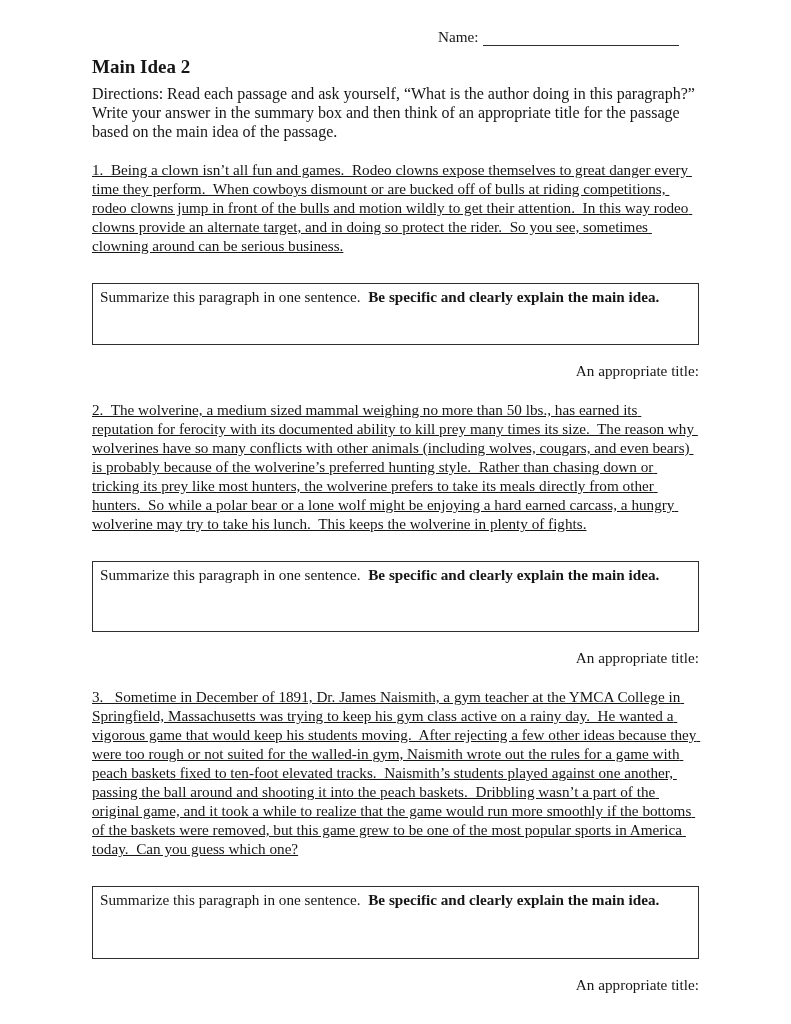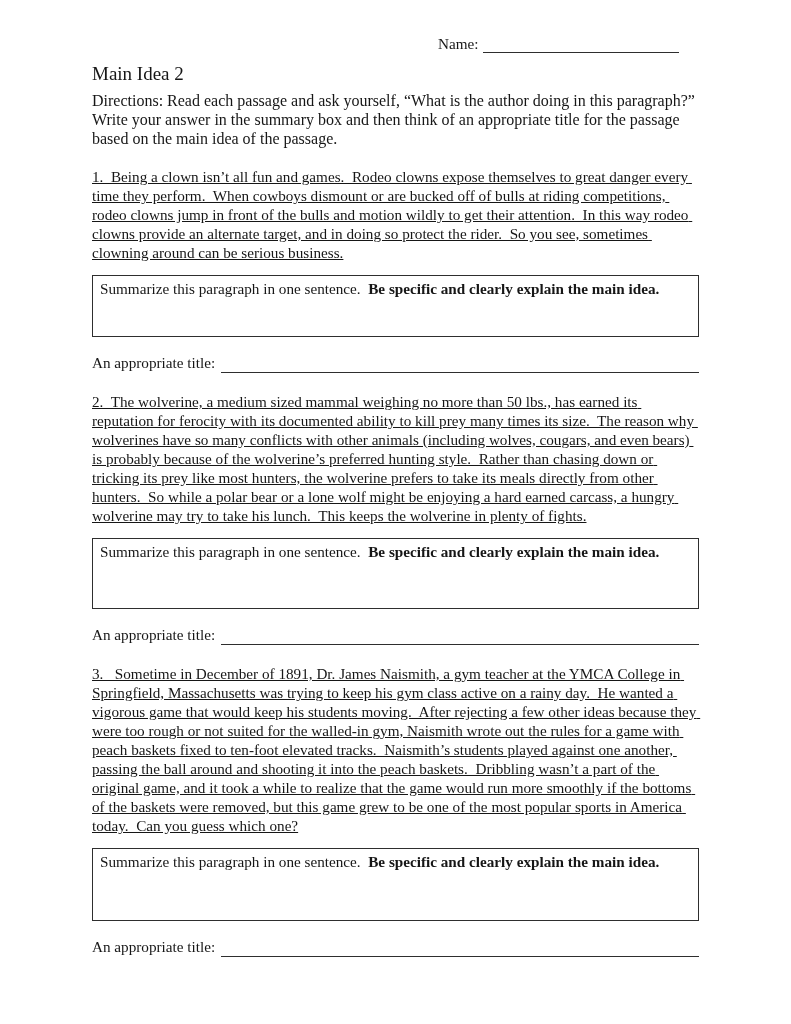--- a/index.html
+++ b/index.html
@@ -8,81 +8,82 @@
     height: 1024px;
     background: #ffffff;
     font-family: "Liberation Serif", "DejaVu Serif", serif;
     color: #161616;
     overflow: hidden;
   }
   .page {
     box-sizing: border-box;
     width: 791px;
     height: 1024px;
-    padding: 34px 92px 0 92px;
+    padding: 27px 92px 0 92px;
   }
   .name-row {
     display: flex;
     align-items: flex-end;
     margin-left: 346px;
     height: 19px;
   }
   .name-label {
     font-size: 15.2px;
     line-height: 19px;
     white-space: nowrap;
   }
   .name-blank {
     width: 196px;
     height: 16px;
     margin-left: 5px;
     border-bottom: 1.6px solid #2e2e2e;
   }
   .title {
     font-size: 19px;
-    font-weight: normal;
+    font-weight: bold;
     margin: 9px 0 0 0;
     line-height: 24px;
   }
   .directions {
     margin: 5px 0 0 0;
     font-size: 16px;
     line-height: 19px;
     white-space: pre-wrap;
   }
   .passage {
     margin: 19px 0 0 0;
     font-size: 15.2px;
     line-height: 19px;
     white-space: pre-wrap;
     text-decoration: underline;
   }
   .summary-box {
     box-sizing: border-box;
-    margin-top: 13px;
+    margin-top: 28px;
     border: 1.7px solid #2e2e2e;
     padding: 3px 7px 0 7px;
     height: 62px;
     display: flex;
   }
   .exercise:nth-of-type(2) .summary-box { height: 71px; }
   .exercise:nth-of-type(3) .summary-box { height: 73px; }
   .prompt {
     margin: 0;
     font-size: 15.2px;
     line-height: 20px;
     white-space: pre-wrap;
   }
   .prompt .bold { font-weight: bold; }
   .answer-area { flex: 1; }
   .title-row {
     display: flex;
     align-items: flex-end;
     margin-top: 16px;
     height: 20px;
+    flex-direction: column;
   }
   .title-row .label {
     font-size: 15.2px;
     line-height: 20px;
     white-space: nowrap;
   }
   .title-blank {
     flex: 1;
     height: 16px;
     margin-left: 6px;

